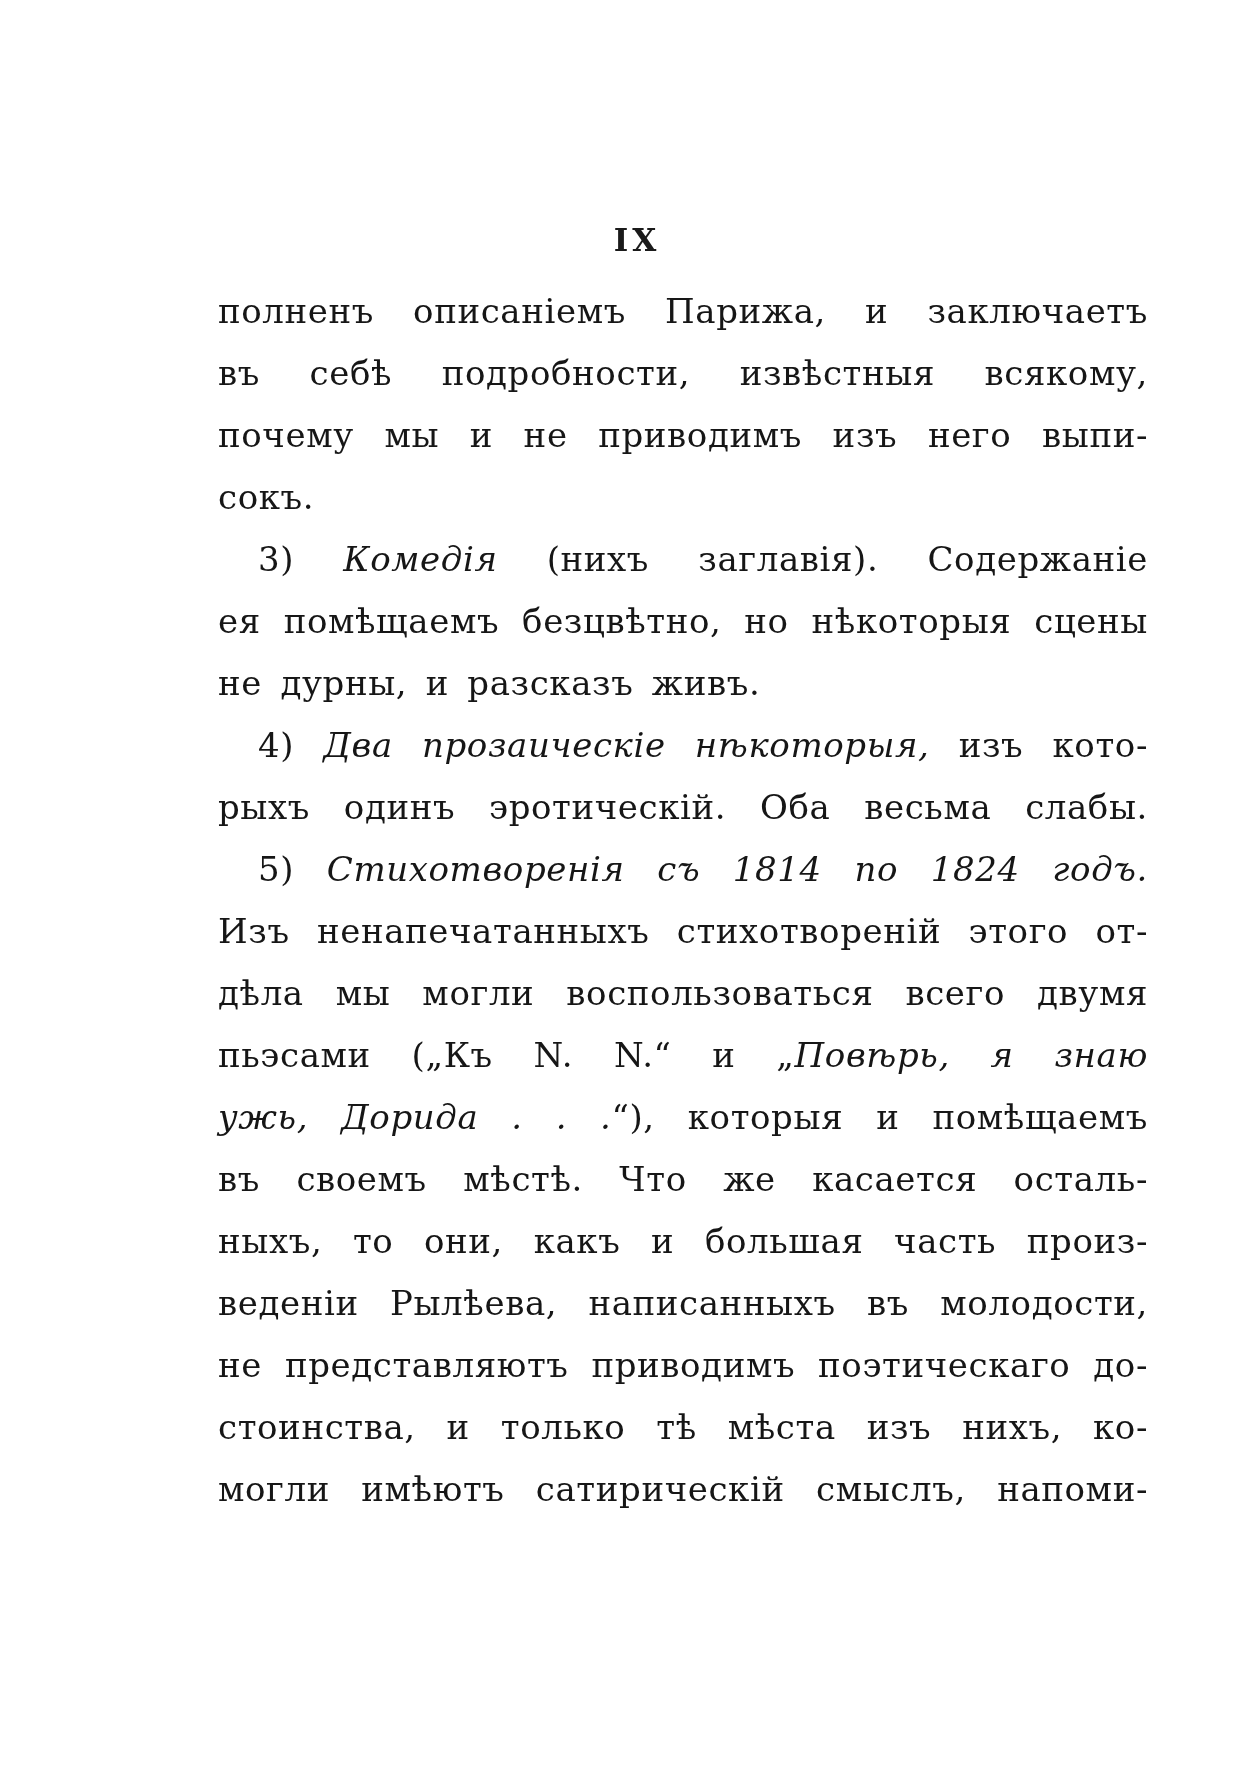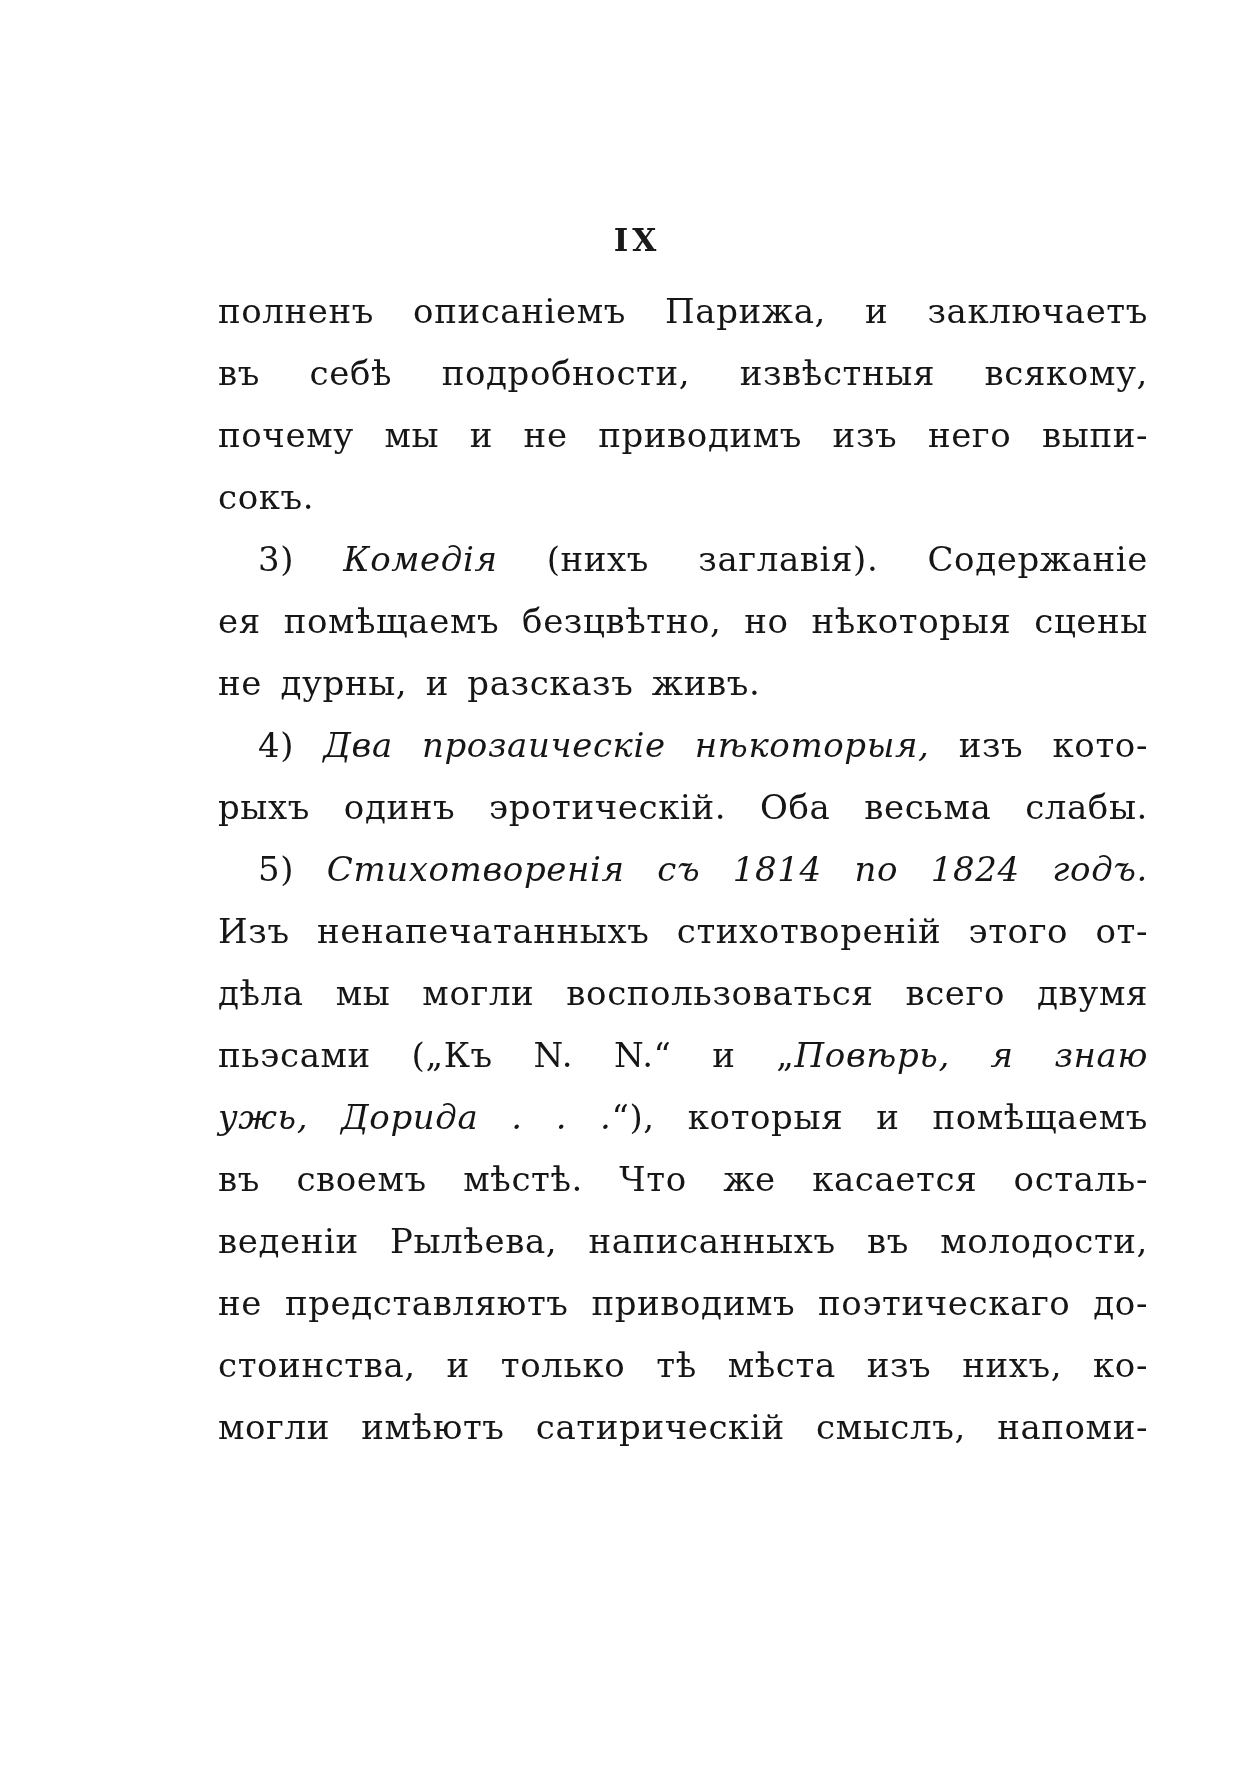--- a/index.html
+++ b/index.html
@@ -74,18 +74,19 @@
       <div class="line"><span class="rm">ея помѣщаемъ безцвѣтно, но нѣкоторыя сцены</span></div>
       <div class="line short"><span class="rm">не дурны, и разсказъ живъ.</span></div>
       <div class="line indent"><span class="rm">4) </span><span class="it">Два прозаическіе нѣкоторыя,</span><span class="rm"> изъ кото-</span></div>
       <div class="line"><span class="rm">рыхъ одинъ эротическій.  Оба весьма слабы.</span></div>
       <div class="line indent"><span class="rm">5) </span><span class="it">Стихотворенія съ 1814 по 1824 годъ.</span></div>
       <div class="line"><span class="rm">Изъ ненапечатанныхъ стихотвореній этого от-</span></div>
       <div class="line"><span class="rm">дѣла мы могли воспользоваться всего двумя</span></div>
       <div class="line"><span class="rm">пьэсами („Къ N. N.“ и „</span><span class="it">Повѣрь, я знаю</span></div>
       <div class="line"><span class="it">ужь, Дорида . . .</span><span class="rm">“), которыя и помѣщаемъ</span></div>
       <div class="line"><span class="rm">въ своемъ мѣстѣ.  Что же касается осталь-</span></div>
+      <div class="line"><span class="rm">ныхъ, то они, какъ и большая часть произ-</span></div>
       <div class="line"><span class="rm">веденіи Рылѣева, написанныхъ въ молодости,</span></div>
       <div class="line"><span class="rm">не представляютъ приводимъ поэтическаго до-</span></div>
       <div class="line"><span class="rm">стоинства, и только тѣ мѣста изъ нихъ, ко-</span></div>
       <div class="line"><span class="rm">могли имѣютъ сатирическій смыслъ, напоми-</span></div>
     </div>
 </div>
 
 </body></html>

